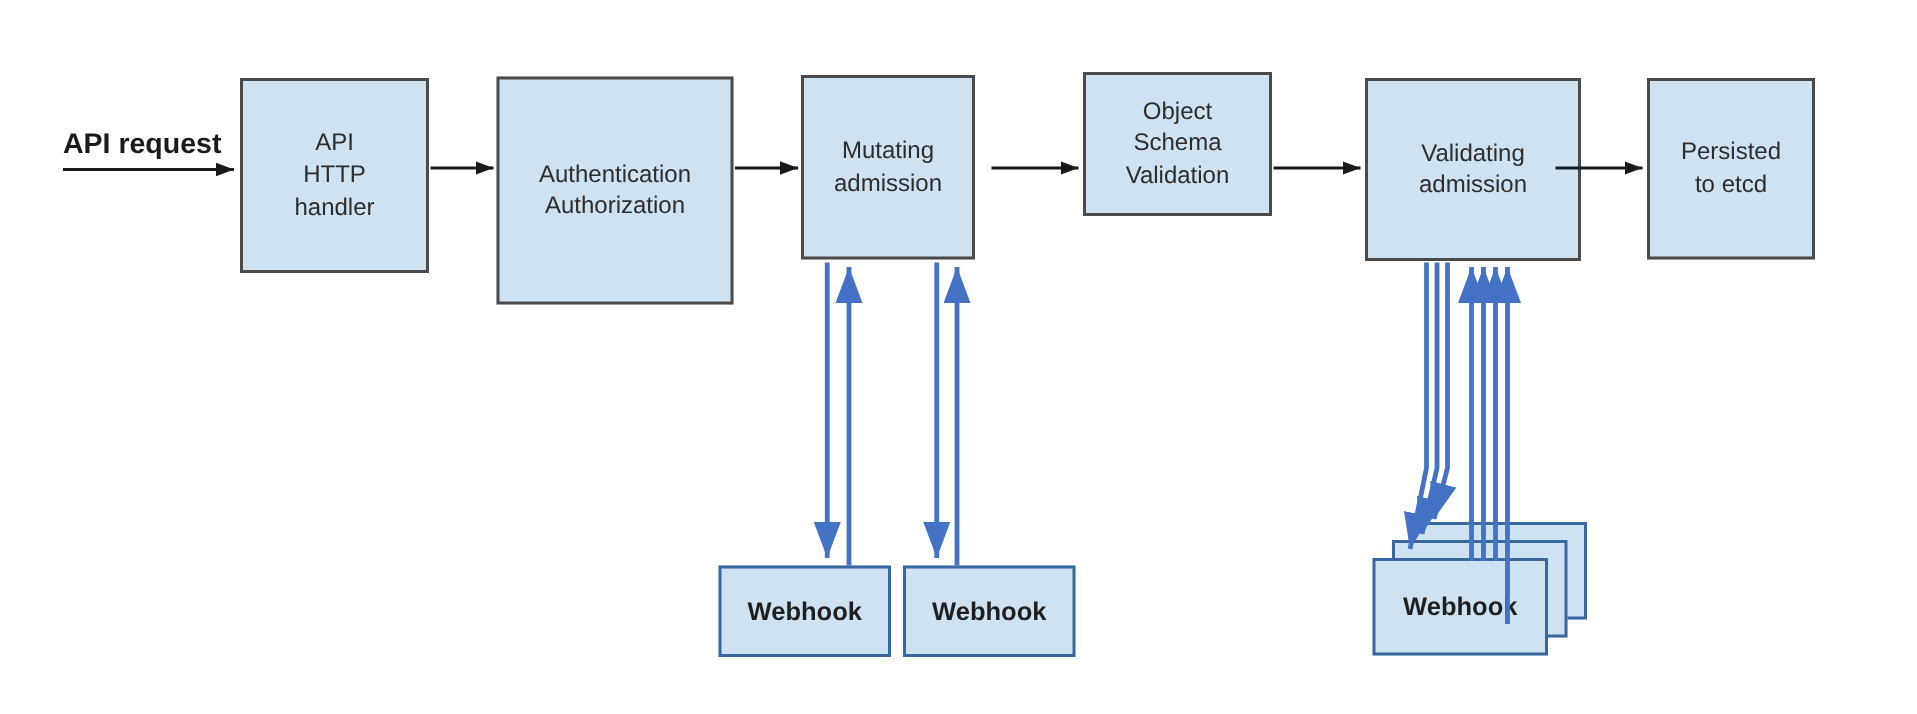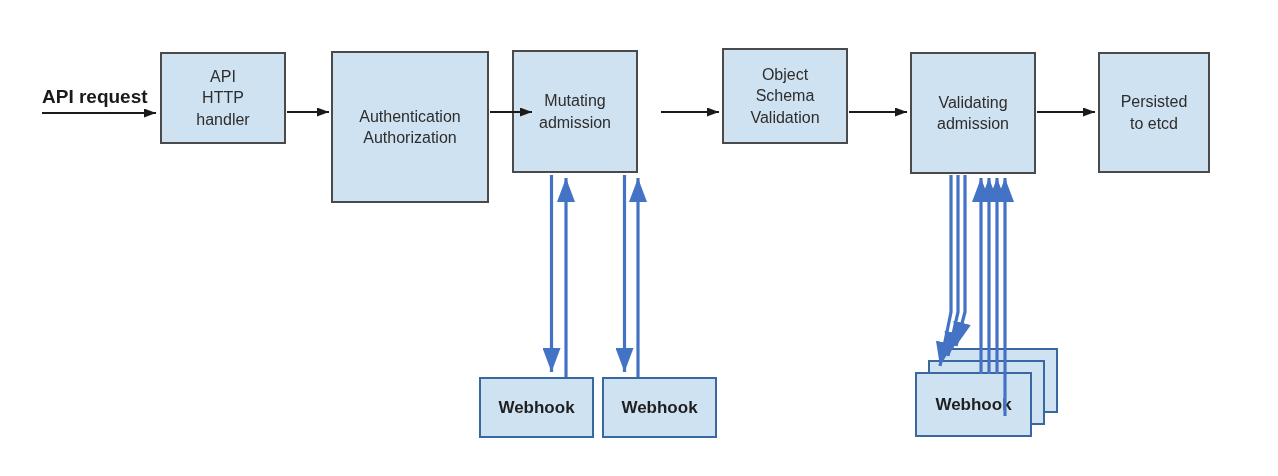--- a/index.html
+++ b/index.html
@@ -72,43 +72,43 @@
     stroke: var(--webhook-arrow, #4472c4);
     stroke-width: 3.2;
     fill: none;
   }
 </style>
 </head>
 <body>
 
 <div class="canvas">
 
-  <div class="node" style="left:160px; top:52px; width:126px; height:92px">
+  <div class="node" style="left:160px; top:52px; width:126px; height:130px">
     <span class="node-label">API
 HTTP
 handler</span>
   </div>
 
   <div class="node" style="left:331px; top:51px; width:158px; height:152px">
     <span class="node-label">Authentication
 Authorization</span>
   </div>
 
-  <div class="node" style="left:512px; top:50px; width:126px; height:123px">
+  <div class="node" style="left:534px; top:50px; width:116px; height:123px">
     <span class="node-label">Mutating
 admission</span>
   </div>
 
   <div class="node" style="left:722px; top:48px; width:126px; height:96px">
     <span class="node-label">Object
 Schema
 Validation</span>
   </div>
 
-  <div class="node" style="left:910px; top:52px; width:126px; height:122px">
+  <div class="node" style="left:910px; top:52px; width:144px; height:122px">
     <span class="node-label">Validating
 admission</span>
   </div>
 
   <div class="node" style="left:1098px; top:52px; width:112px; height:121px">
     <span class="node-label">Persisted
 to etcd</span>
   </div>
 
   <div class="webhook" style="left:479px; top:377px; width:115px; height:61px">

